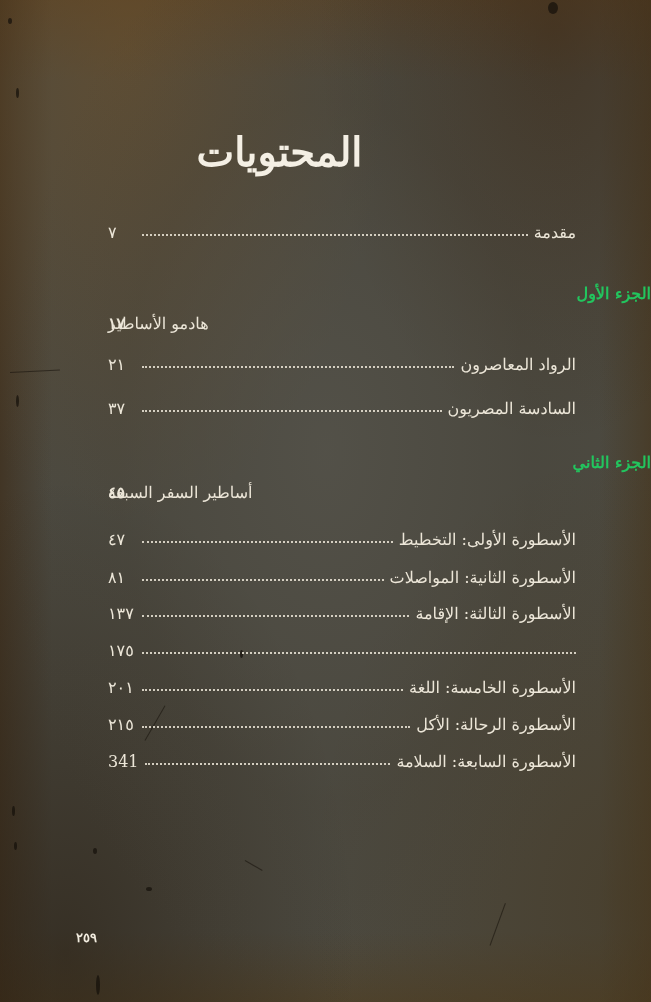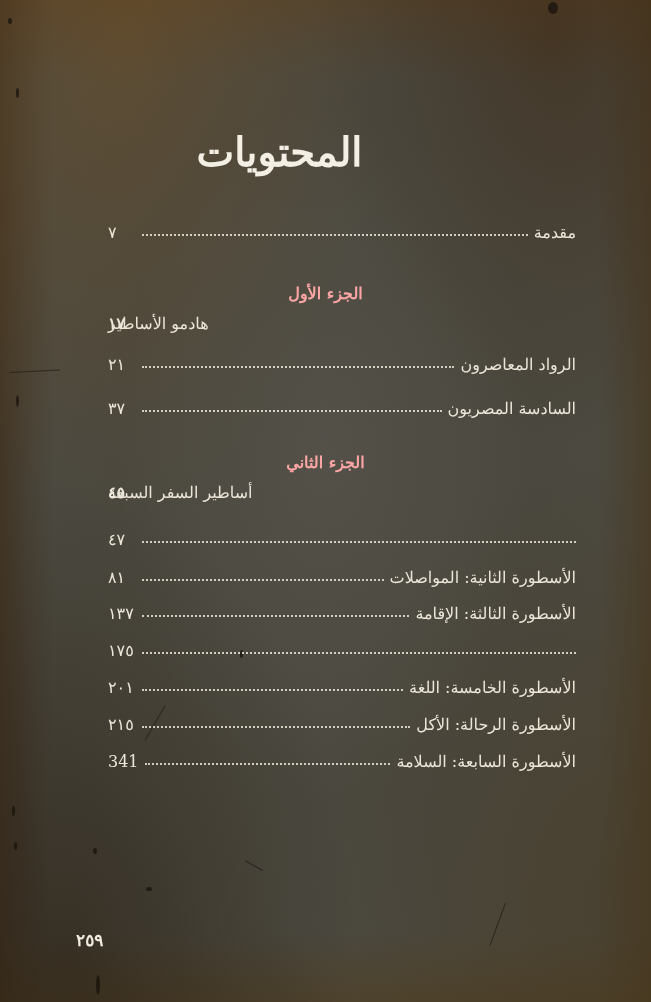--- a/index.html
+++ b/index.html
@@ -79,25 +79,25 @@
   .toc-page {
     white-space: nowrap;
     padding-right: 6px;
     min-width: 28px;
     text-align: left;
   }
   .section-head {
     position: absolute;
     left: 0;
     width: 651px;
-    text-align: center;
+    text-align: right;
     direction: rtl;
     font-size: 16px;
     font-weight: bold;
-    color: #fca5a5;
+    color: #22c55e;
   }
   .sub-head {
     position: absolute;
     left: 108px;
     width: 468px;
     height: 26px;
     direction: rtl;
     font-size: 16px;
     color: #ece6d8;
   }
@@ -111,21 +111,21 @@
   .sub-head .sub-page {
     position: absolute;
     left: 0;
     top: 0;
     font-weight: bold;
   }
   .folio {
     position: absolute;
     left: 76px;
     top: 930px;
-    font-size: 17px;
+    font-size: 13px;
     font-weight: bold;
     color: #f2ecdf;
     direction: rtl;
   }
 </style>
 </head>
 <body>
 
 <div class="page-bg">
   <div class="speck" style="left:8px;top:18px;width:4px;height:6px;"></div>
@@ -171,20 +171,21 @@
     <span class="toc-page">٣٧</span>
   </div>
 
   <div class="section-head" style="top:453px;">الجزء الثاني</div>
   <div class="sub-head" style="top:483px;">
     <span class="sub-label">أساطير السفر السبعة</span>
     <span class="sub-page">٤٥</span>
   </div>
 
   <div class="toc-row" style="top:523px;">
+    <span class="toc-label">الأسطورة الأولى: التخطيط</span>
     <span class="toc-leader"></span>
     <span class="toc-page">٤٧</span>
   </div>
   <div class="toc-row" style="top:561px;">
     <span class="toc-label">الأسطورة الثانية: المواصلات</span>
     <span class="toc-leader"></span>
     <span class="toc-page">٨١</span>
   </div>
   <div class="toc-row" style="top:597px;">
     <span class="toc-label">الأسطورة الثالثة: الإقامة</span>

